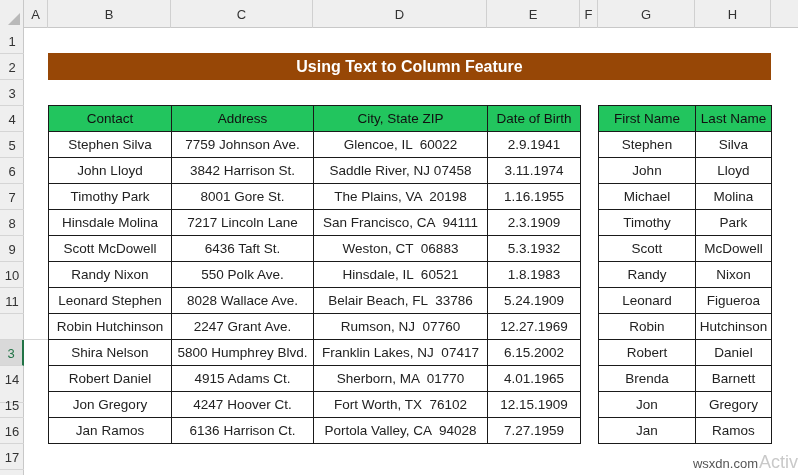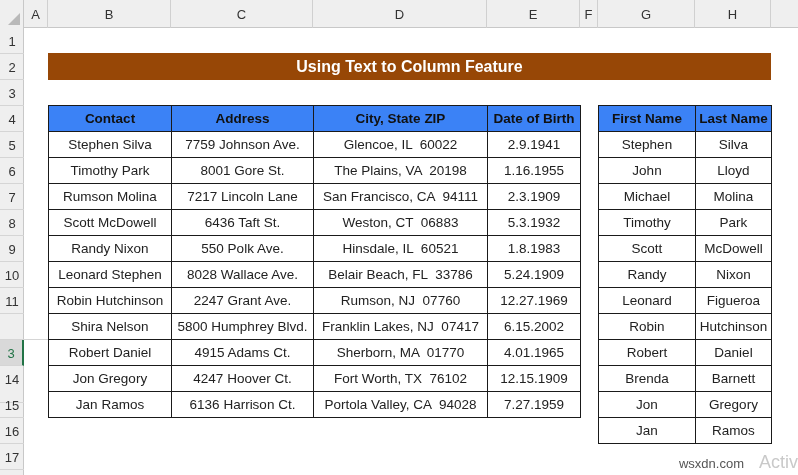--- a/index.html
+++ b/index.html
@@ -12,24 +12,24 @@
   .colhdr { position: absolute; top: 0; height: 28px; line-height: 30px; text-align: center; font-size: 13px; color: #333; border-right: 1px solid #d0d0d0; }
 
   .rowhdr-bar { position: absolute; left: 0; top: 28px; width: 24px; height: 447px; background: #efefef; border-right: 1px solid #c8c8c8; }
   .rowhdr { position: absolute; left: 0; width: 24px; text-align: center; font-size: 13px; color: #333; border-bottom: 1px solid #d5d5d5; }
   .rowhdr.active { background: #d9d9d9; color: #217346; border-right: 2px solid #217346; }
 
   .title-bar { position: absolute; left: 48px; top: 53px; width: 723px; height: 27px; background: #974706; color: #ffffff; font-weight: bold; font-size: 16px; text-align: center; line-height: 27px; }
 
   table.grid { position: absolute; border-collapse: collapse; table-layout: fixed; }
   table.grid th, table.grid td { border: 1px solid #1a1a1a; text-align: center; font-size: 13.5px; color: #222; height: 26px; padding: 0; white-space: nowrap; overflow: hidden; }
-  table.grid th { background: #3b82f6; font-weight: bold; color: #111; }
+  table.grid th { background: #22c55e; font-weight: normal; color: #111; }
   table.grid td { background: #ffffff; }
 
-  .watermark { position: absolute; right: 54px; bottom: 4px; font-size: 13px; color: #555; margin-top: 28px; }
+  .watermark { position: absolute; right: 40px; bottom: 4px; font-size: 13px; color: #555; margin-top: 28px; }
   .activ { position: absolute; right: 0; bottom: 2px; font-size: 18px; color: #c9c9c9; }
 </style>
 </head>
 <body>
 
 <div class="colhdr-bar"></div>
 <div class="corner">
     <div class="tri"></div>
   </div>
 <div id="colhdrs">
@@ -82,27 +82,33 @@
       </tr>
     </thead>
   <tbody id="main-body">
       <tr>
         <td style="white-space: pre;">Stephen Silva</td>
         <td style="white-space: pre;">7759 Johnson Ave.</td>
         <td style="white-space: pre;">Glencoe, IL  60022</td>
         <td style="white-space: pre;">2.9.1941</td>
       </tr>
       <tr>
+        <td style="white-space: pre;">John Lloyd</td>
+        <td style="white-space: pre;">3842 Harrison St.</td>
+        <td style="white-space: pre;">Saddle River, NJ 07458</td>
+        <td style="white-space: pre;">3.11.1974</td>
+      </tr>
+      <tr>
         <td style="white-space: pre;">Timothy Park</td>
         <td style="white-space: pre;">8001 Gore St.</td>
         <td style="white-space: pre;">The Plains, VA  20198</td>
         <td style="white-space: pre;">1.16.1955</td>
       </tr>
       <tr>
-        <td style="white-space: pre;">Rumson Molina</td>
+        <td style="white-space: pre;">Hinsdale Molina</td>
         <td style="white-space: pre;">7217 Lincoln Lane</td>
         <td style="white-space: pre;">San Francisco, CA  94111</td>
         <td style="white-space: pre;">2.3.1909</td>
       </tr>
       <tr>
         <td style="white-space: pre;">Scott McDowell</td>
         <td style="white-space: pre;">6436 Taft St.</td>
         <td style="white-space: pre;">Weston, CT  06883</td>
         <td style="white-space: pre;">5.3.1932</td>
       </tr>

